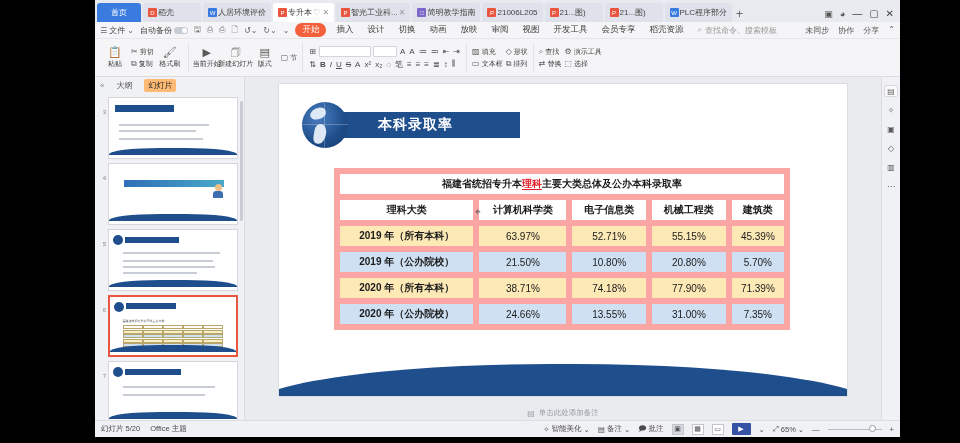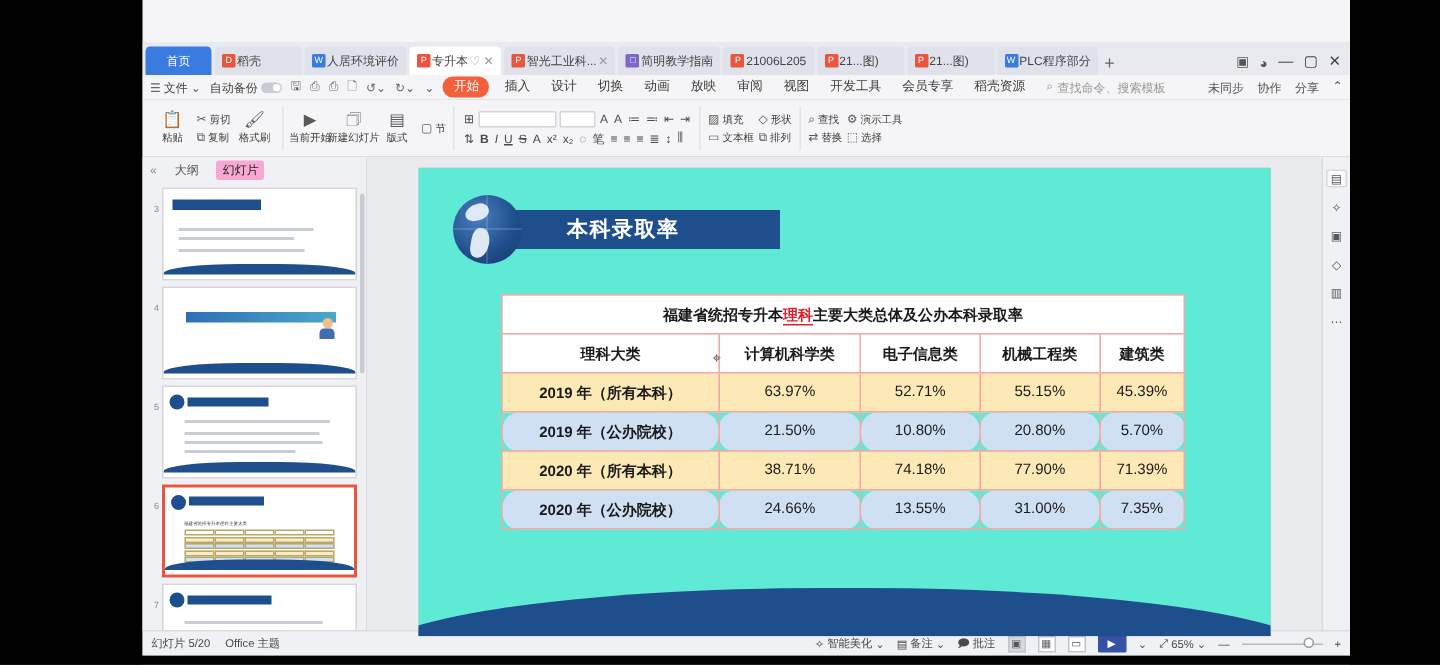--- a/index.html
+++ b/index.html
@@ -13,21 +13,21 @@
     background: #f5f5f7; overflow: hidden;
     display: flex; flex-direction: column;
   }
   .letterbox-l { position:absolute; left:0; top:0; width:95px; height:443px; background:#000; }
   .letterbox-r { position:absolute; left:900px; top:0; width:60px; height:443px; background:#000; }
   .letterbox-b { position:absolute; left:0; top:437px; width:960px; height:6px; background:#000; }
 
   
   .tabstrip {
     height: 22px; background: #e8eaf0; display: flex; align-items: flex-end;
-    padding-left: 2px; flex: 0 0 22px; position: relative; margin-top: 28px;
+    padding-left: 2px; flex: 0 0 22px; position: relative;
   }
   .wps-home {
     width: 44px; height: 19px; background: #3a7be0; color: #fff;
     font-size: 8px; display: flex; align-items: center; justify-content: center;
     border-radius: 3px 3px 0 0;
   }
   .doctab {
     height: 19px; max-width: 96px; min-width: 58px; background: #dfe2ea;
     margin-left: 2px; border-radius: 3px 3px 0 0;
     display: flex; align-items: center; padding: 0 5px; gap: 1px;
@@ -89,21 +89,21 @@
   
   .body { flex: 1; display: flex; background: #eceef2; min-height: 0; }
 
   
   .thumbpane { width: 150px; background: #f0f1f4; border-right: 1px solid #dcdce2;
                display: flex; flex-direction: column; }
   .thumbhead { height: 16px; display: flex; align-items: center; gap: 8px;
                padding: 0 5px; font-size: 8px; color: #555; }
   .thumbhead .coll { color: #888; font-size: 8px; }
   .tpt { padding: 1px 4px; border-radius: 2px; }
-  .tpt.active { background: #f9a8d4; color: #222; }
+  .tpt.active { background: #fdba74; color: #222; }
   .thumblist { flex: 1; overflow: hidden; padding: 2px 0 0 0; position: relative; }
   .thumbrow { display: flex; align-items: flex-start; gap: 2px; padding: 2px 6px 2px 2px; }
   .thumbnum { width: 9px; font-size: 6px; color: #888; text-align: right; padding-top: 12px;
               display:flex; flex-direction:column; gap:10px; }
   .thumb { flex: 1; height: 62px; background: #fff; border: 1px solid #d6d6dc; position: relative; overflow:hidden; }
   .thumb.sel { border: 2px solid #e8563f; }
   .th-title { position:absolute; left:6px; top:7px; height:7px; background:#1f4e8c; width:46%; }
   .th-title.cyan { background: linear-gradient(90deg,#2e6fb7,#4aa8c9); width:78%; left:12%; top:16px;}
   .th-globe { position:absolute; left:4px; top:5px; width:10px; height:10px; border-radius:50%;
               background:#1f4e8c; }
@@ -116,40 +116,40 @@
   .th-table .tr.y .tc { background:#fbeec4; }
   .th-table .tr.b .tc { background:#cfe2f3; }
   .th-table .tr.h .tc { background:#fff; }
   .th-cap { position:absolute; left:10%; top:22px; font-size:3px; color:#444; }
   .th-person { position:absolute; right:14px; top:20px; width:10px; height:14px; }
   .tscroll { position:absolute; right:1px; top:8px; width:3px; height:120px; background:#c9cbd2; border-radius:2px; }
 
   
   .slidepane { flex: 1; display: flex; flex-direction: column; background: #e9ebef; min-width:0; }
   .slidewrap { flex: 1; display: flex; align-items: flex-start; justify-content: center; padding-top: 7px; }
-  .slide { width: 568px; height: 312px; background: #5eead4; position: relative;
+  .slide { width: 568px; height: 312px; background: #ffffff; position: relative;
            box-shadow: 0 0 1px rgba(0,0,0,.35); }
   .slide-title-bar { position: absolute; left: 43px; top: 28px; width: 198px; height: 26px;
                      background: #1f4e8c; display: flex; align-items: center; }
   .slide-title-txt { margin-left: 56px; color: #fff; font-size: 14px; font-weight: bold;
                      letter-spacing: 1px; }
   .globe { position: absolute; left: 23px; top: 18px; width: 46px; height: 46px; border-radius: 50%;
            background: radial-gradient(circle at 36% 32%, #4b7fc0 0%, #1f4e8c 58%, #16396a 100%);
            overflow: hidden; }
   .globe::before { content:''; position:absolute; left:8px; top:6px; width:16px; height:11px;
                    background:#dfe9f6; border-radius:60% 40% 50% 40%; transform:rotate(-12deg); }
   .globe::after { content:''; position:absolute; left:12px; top:22px; width:12px; height:20px;
                   background:#dfe9f6; border-radius:45% 55% 60% 40%; transform:rotate(10deg); }
   .globe-grid { position:absolute; inset:0; border-radius:50%;
                 background:
                   linear-gradient(to right, transparent 48%, rgba(255,255,255,.28) 49%, transparent 51%),
                   linear-gradient(to bottom, transparent 48%, rgba(255,255,255,.28) 49%, transparent 51%); }
 
   table.ptable { position: absolute; left: 55px; top: 84px; width: 456px; border-collapse: collapse; }
-  table.ptable td { border: 1px solid #fca5a5; text-align: center; font-size: 10px;
+  table.ptable td { border: 6px solid #fca5a5; text-align: center; font-size: 10px;
                     color: #1a1a1a; height: 26px; padding: 0 2px; white-space: nowrap; }
   td.ptitle { font-size: 12px; font-weight: bold; height: 27px; background:#fff; }
   td.phead { font-weight: bold; font-size: 10.5px; background: #fff; }
   tr.y td { background: #fce9b6; }
   tr.b td { background: #cfe0f3; border-radius: 11px; }
   td.rowlabel { font-weight: bold; font-size: 10px; }
   .red { color: #e0202a; border-bottom: 1px solid #e0202a; }
   .slide-foot { position:absolute; left:0; bottom:0; width:100%; height:38px; overflow:hidden; }
   .slide-foot .w1 { position:absolute; left:-6%; bottom:-14px; width:112%; height:46px;
                     background:#1f4e8c; border-radius:48% 48% 0 0 / 100% 100% 0 0; }

